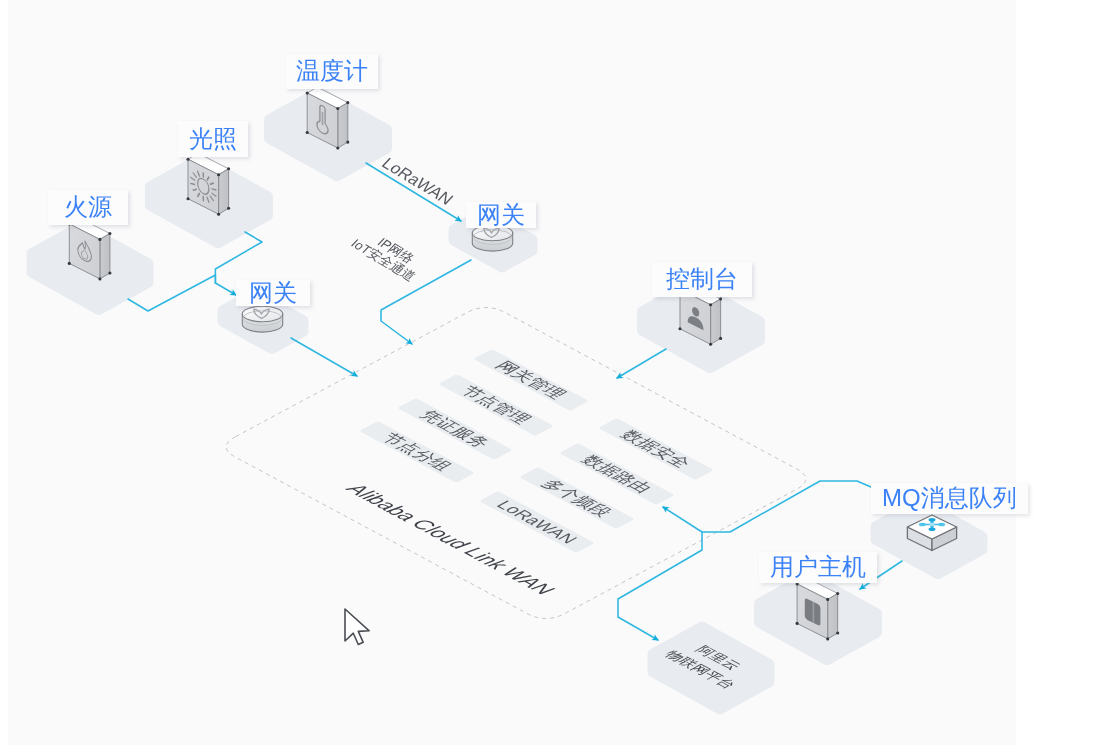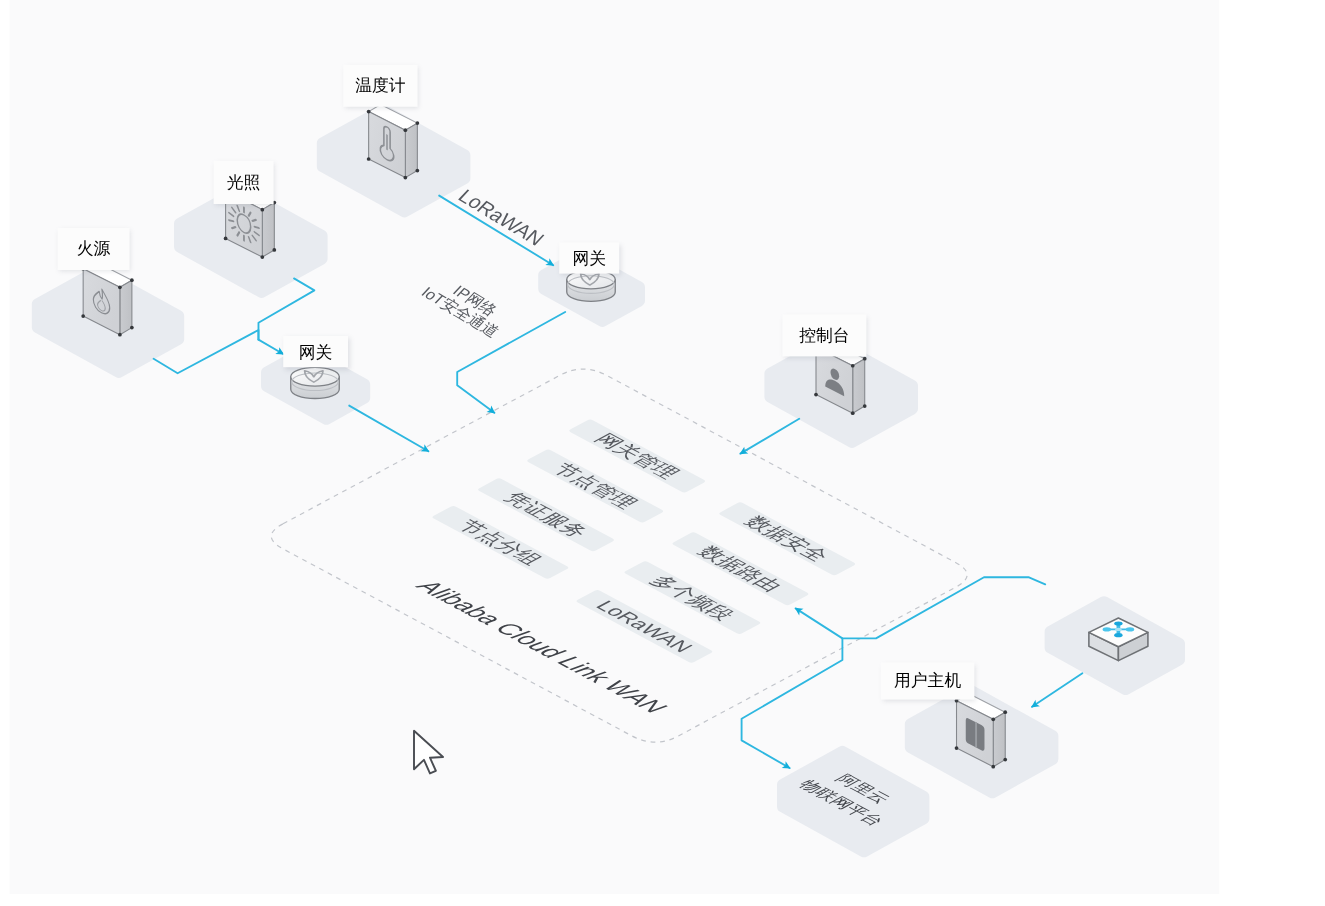--- a/index.html
+++ b/index.html
@@ -1,21 +1,21 @@
 <!DOCTYPE html>
 <html><head>
 <meta charset="utf-8">
 <title>Alibaba Cloud Link WAN</title>
 <style>
   html,body{margin:0;padding:0;background:#ffffff;}
   body{width:1104px;height:755px;font-family:"Liberation Sans",sans-serif;overflow:hidden;}
   #canvas{position:relative;width:1104px;height:755px;background:#ffffff;}
   #page{position:absolute;left:8px;top:0;width:1008px;height:745px;background:#fafafb;}
   #svg{position:absolute;left:0;top:0;}
-  .lbl{position:absolute;background:#fcfcfc;color:#000000;font-size:14px;line-height:18px;
+  .lbl{position:absolute;background:#fcfcfc;color:#3b82f6;font-size:24px;line-height:18px;
        padding:7px 16px 8px;box-shadow:1.5px 2px 4px rgba(120,125,140,.20);white-space:nowrap;
        letter-spacing:0px;}
 </style>
 </head>
 <body>
 
 <div id="canvas">
   <div id="page"></div>
 
   <svg id="svg" width="1104" height="755" viewBox="0 0 1104 755">
@@ -249,19 +249,20 @@
             <circle cx="10.5" cy="0" r="3.8" fill="#4cc5ec"></circle>
             <circle cx="0" cy="0" r="3" fill="#a6e2f6"></circle>
           </g>
         </g>
       </g>
     <g id="g-cursor">
         <path d="M345,609 L345,641 L353.3,633.2 L358.3,644.5 L363.2,642.3 L358.3,631.4 L369.2,630.8 Z" fill="#ffffff" stroke="#4a4d53" stroke-width="1.6" stroke-linejoin="round"></path>
       </g>
   </svg>
   <div class="lbl" style="left:48px;top:190px;padding:8px 16px 9px">火源</div>
-  <div class="lbl" style="left:178px;top:134px;padding:9px 11px 9px">光照</div>
+  <div class="lbl" style="left:178px;top:121px;padding:9px 11px 9px">光照</div>
   <div class="lbl" style="left:286px;top:54px;padding:8px 10px 9px">温度计</div>
   <div class="lbl" style="left:236px;top:280px;padding:4px 13px 4px">网关</div>
   <div class="lbl" style="left:466px;top:202px;padding:4px 11px 4px">网关</div>
   <div class="lbl" style="left:652px;top:262px;padding:8px 14px 9px">控制台</div>
-  <div class="lbl" style="left:734px;top:552px;padding:6px 11px 7px">用户主机</div>
+  <div class="lbl" style="left:871px;top:483px;padding:6px 11px 7px">MQ消息队列</div>
+  <div class="lbl" style="left:759px;top:552px;padding:6px 11px 7px">用户主机</div>
 </div>
 
 </body></html>

